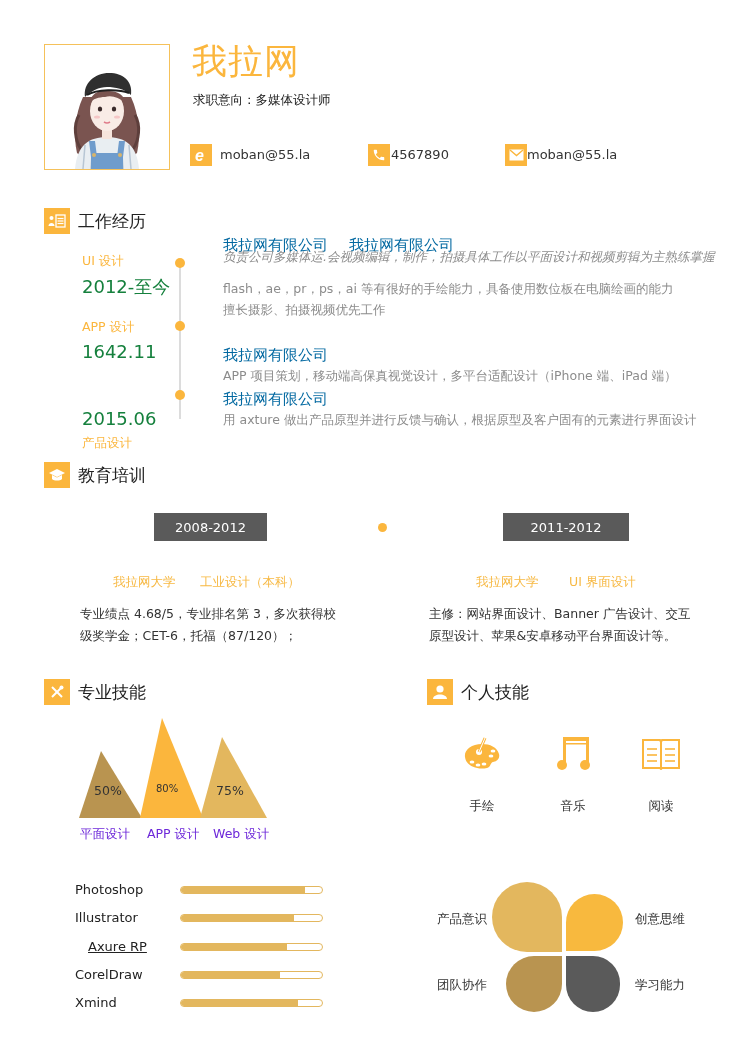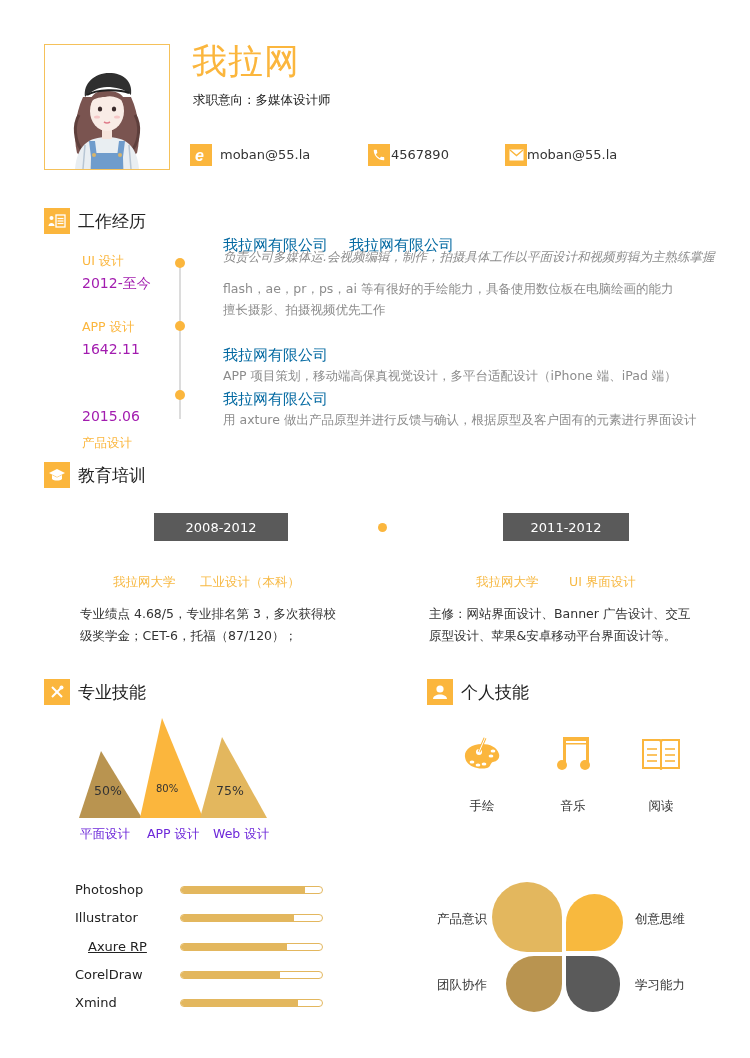--- a/index.html
+++ b/index.html
@@ -17,21 +17,21 @@
   .contact-text { font-size: 13px; color: #333; }
 
   
   .sec-icon { width: 26px; height: 26px; background: #fbb63d; display: flex; align-items: center; justify-content: center; }
   .sec-title { font-size: 17px; color: #222; }
 
   
   .tl-line { left: 179px; top: 263px; width: 2px; height: 156px; background: #dcdcdc; }
   .tl-dot { width: 10px; height: 10px; border-radius: 50%; background: #fbb63d; }
   .role { font-size: 12.5px; color: #fbb63d; }
-  .period { font-size: 14px; color: #a21caf; }
+  .period { font-size: 18px; color: #15803d; }
   .company { font-size: 15px; color: #0369a1; }
   .desc { font-size: 12.5px; color: #8c8c8c; }
 
   
   .edu-box { height: 28px; background: #5a5a5a; color: #fff; font-size: 13px; display: flex; align-items: center; justify-content: center; }
   .edu-dot { left: 378px; top: 523px; width: 9px; height: 9px; border-radius: 50%; background: #fbb63d; }
   .edu-title { font-size: 12.5px; color: #f7b944; }
   .edu-desc { font-size: 12.5px; color: #333; }
 
   
@@ -146,21 +146,21 @@
 <div class="abs desc" style="left:223px;top:412px;">用 axture 做出产品原型并进行反馈与确认，根据原型及客户固有的元素进行界面设计</div>
 
 <div class="abs sec-icon" style="left:44px;top:462px;">
   <svg width="18" height="14" viewBox="0 0 18 14">
     <path d="M9 1 L17 5 L9 9 L1 5 Z" fill="#fff"></path>
     <path d="M4 7 L4 11 C6 13 12 13 14 11 L14 7 L9 9.5 Z" fill="#fff"></path>
   </svg>
 </div>
 <div class="abs sec-title" style="left:78px;top:464px;">教育培训</div>
 
-<div class="abs edu-box" style="left:154px;top:513px;width:134px;">2008-2012</div>
+<div class="abs edu-box" style="left:154px;top:513px;width:113px;">2008-2012</div>
 <div class="abs edu-dot"></div>
 <div class="abs edu-box" style="left:503px;top:513px;width:126px;">2011-2012</div>
 
 <div class="abs edu-title" style="left:113px;top:574px;">我拉网大学</div>
 <div class="abs edu-title" style="left:200px;top:574px;">工业设计（本科）</div>
 <div class="abs edu-desc" style="left:80px;top:606px;">专业绩点 4.68/5，专业排名第 3，多次获得校</div>
 <div class="abs edu-desc" style="left:80px;top:628px;">级奖学金；CET-6，托福（87/120）；</div>
 
 <div class="abs edu-title" style="left:476px;top:574px;">我拉网大学</div>
 <div class="abs edu-title" style="left:569px;top:574px;">UI 界面设计</div>

